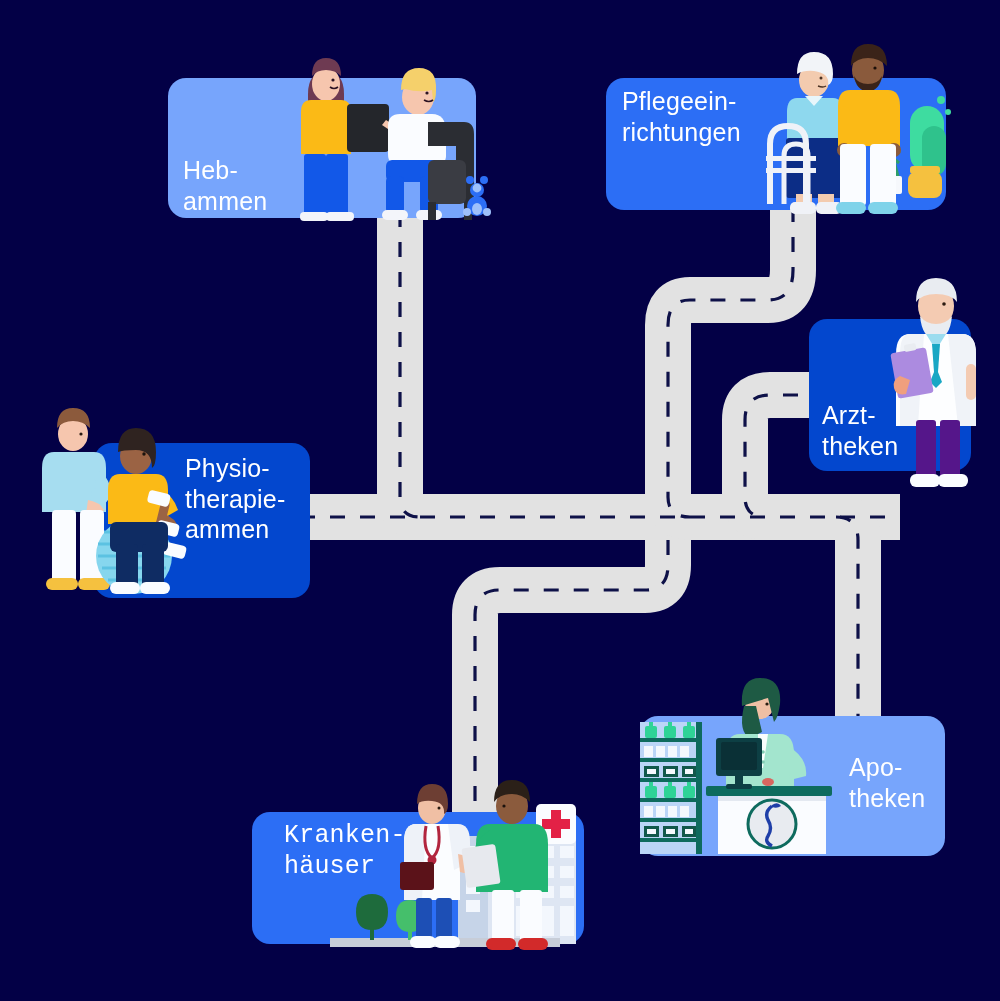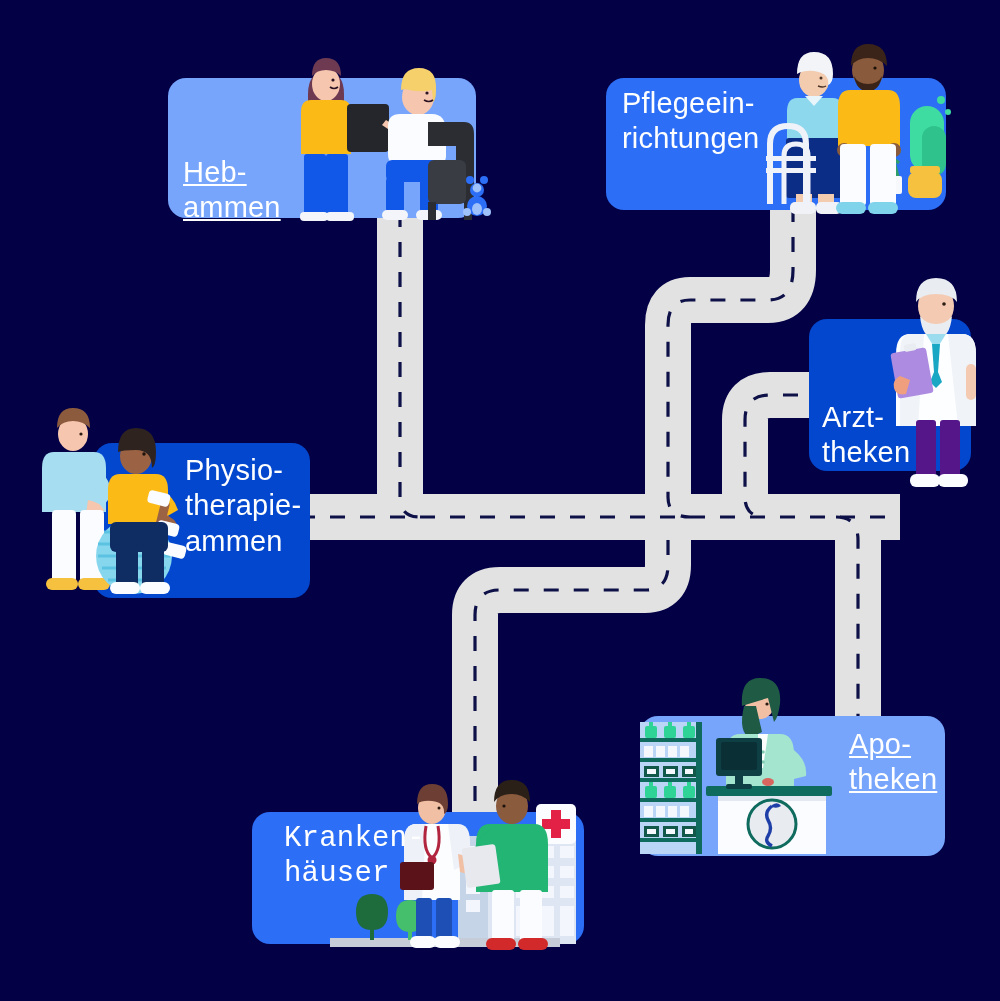--- a/index.html
+++ b/index.html
@@ -16,21 +16,21 @@
   #nodes{z-index:2;}
   .node{position:absolute;}
   .card{
     position:absolute;
     border-radius:18px;
     box-sizing:border-box;
   }
   .label{
     position:absolute;
     color:#ffffff;
-    font-size:29px;
+    font-size:25px;
     line-height:1.22;
     font-weight:400;
     letter-spacing:.2px;
     white-space:pre-line;
     z-index:5;
   }
   .art{position:absolute;overflow:visible;z-index:4;}
 </style>
 </head>
 <body style="background: rgb(3, 0, 70);">
@@ -107,21 +107,21 @@
 
         <circle cx="199" cy="148" r="7" fill="#2C6EF5"></circle>
         <circle cx="192" cy="138" r="4" fill="#2C6EF5"></circle>
         <circle cx="206" cy="138" r="4" fill="#2C6EF5"></circle>
         <circle cx="199" cy="146" r="4.4" fill="#9EC0FB"></circle>
         <ellipse cx="199" cy="164" rx="10" ry="10" fill="#2C6EF5"></ellipse>
         <ellipse cx="199" cy="167" rx="5" ry="6" fill="#9EC0FB"></ellipse>
         <circle cx="189" cy="170" r="4" fill="#9EC0FB"></circle>
         <circle cx="209" cy="170" r="4" fill="#9EC0FB"></circle>
       </svg>
-      <div class="label" id="l-hebammen" style="left: 183px; top: 155px; text-decoration: underline;">Heb-
+      <div class="label" id="l-hebammen" style="left: 183px; top: 155px;">Heb-
 ammen</div>
     </div>
 
     <div class="node">
       <div class="card" id="c-pflege" style="left: 606px; top: 78px; width: 340px; height: 132px; background: rgb(44, 110, 245);"></div>
       <svg class="art" style="left:750px;top:28px;width:205px;height:190px;" viewBox="0 0 205 190">
 
         <rect x="160" y="78" width="34" height="66" rx="17" fill="#3EDCA0"></rect>
         <rect x="172" y="98" width="24" height="50" rx="12" fill="#2FC28C"></rect>
         <circle cx="191" cy="72" r="4" fill="#3EDCA0"></circle>
@@ -380,18 +380,18 @@
         <circle cx="136" cy="148" r="24" fill="none" stroke="#0E6B5E" stroke-width="3"></circle>
         <path d="M136 130 q-8 6-4 14 q5 8 0 16 q-4 6 4 10" stroke="#1F3FA8" stroke-width="3.4" fill="none"></path>
         <path d="M136 129 q6-4 9 1 q-4 3-9 1z" fill="#1F3FA8"></path>
 
         <rect x="80" y="62" width="46" height="38" rx="3" fill="#0D3F44"></rect>
         <rect x="85" y="66" width="36" height="28" rx="2" fill="#0A3036"></rect>
         <rect x="99" y="100" width="8" height="10" fill="#0D3F44"></rect>
         <rect x="90" y="108" width="26" height="5" rx="2" fill="#0D3F44"></rect>
         <ellipse cx="132" cy="106" rx="6" ry="4" fill="#D8665F"></ellipse>
       </svg>
-      <div class="label" id="l-apo" style="left: 849px; top: 727px; text-decoration: underline;">Apo-
+      <div class="label" id="l-apo" style="left: 849px; top: 752px;">Apo-
 theken</div>
     </div>
 
   </div>
 </div>
 
 </body></html>

